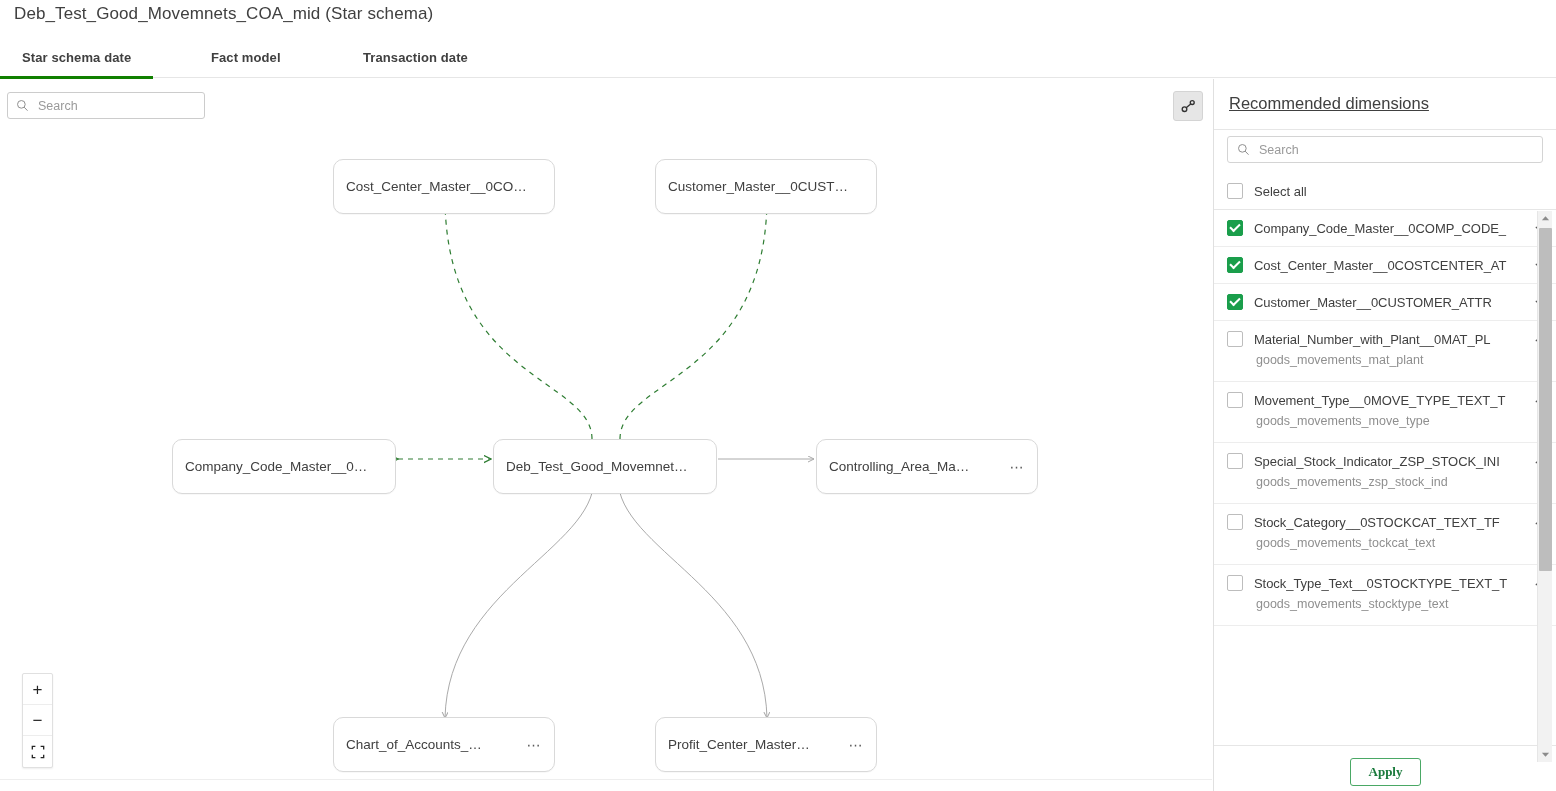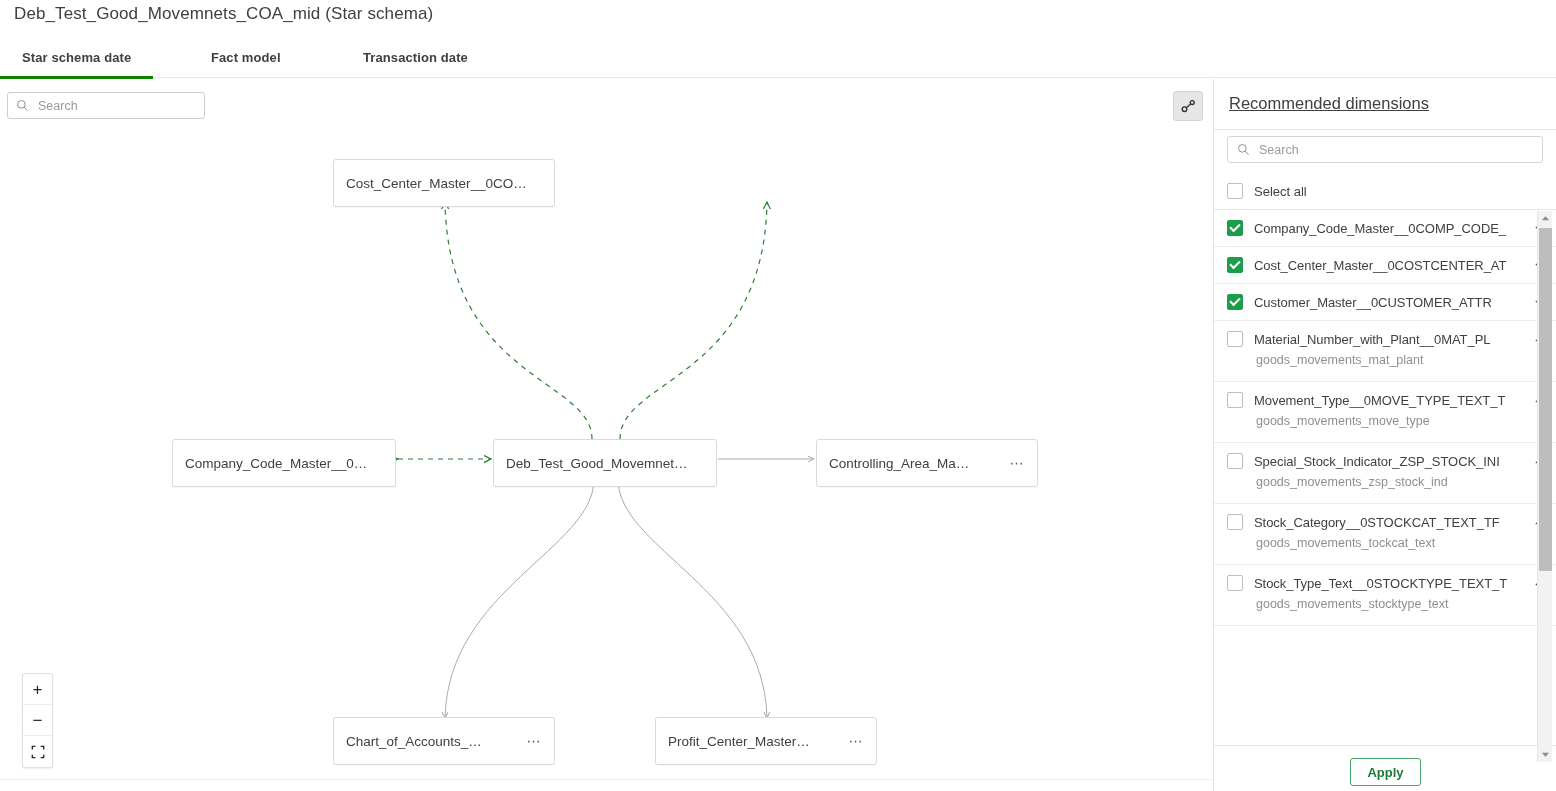--- a/index.html
+++ b/index.html
@@ -130,24 +130,24 @@
     font-size: 17px;
     color: #262626;
     line-height: 1;
     user-select: none;
   }
   .zoom-ctl .zb:last-child { border-bottom: none; }
 
   
   .node {
     position: absolute;
-    height: 48px;
+    height: 55px;
     background: #ffffff;
     border: 1px solid #d9d9d9;
-    border-radius: 3px;
+    border-radius: 10px;
     display: flex;
     align-items: center;
     padding: 0 12px;
     font-size: 13.5px;
     color: #404040;
     white-space: nowrap;
     box-shadow: 0 1px 1px rgba(0,0,0,.03);
     cursor: pointer;
     z-index: 3;
   }
@@ -333,21 +333,21 @@
   .apply-btn {
     position: absolute;
     left: 136px; top: 679px;
     width: 71px; height: 28px;
     border: 1px solid #4aa865;
     border-radius: 3px;
     background: #ffffff;
     color: #1a7a3c;
     font-size: 13px;
     font-weight: bold;
-    font-family: Liberation Sans, sans-serif;
+    font-family: Liberation Serif, serif;
     cursor: pointer;
     display: flex; align-items: center; justify-content: center;
   }
 </style>
 </head>
 <body>
 
 <div id="app">
 
   <div class="page-title">Deb_Test_Good_Movemnets_COA_mid (Star schema)</div>
@@ -380,20 +380,23 @@
 
       <path d="M 594,400 C 594,470 448,510 445,639" fill="none" stroke="#aaaaaa" stroke-width="1" marker-end="url(#arrHead)"></path>
 
       <path d="M 618,400 C 618,470 764,510 767,639" fill="none" stroke="#aaaaaa" stroke-width="1" marker-end="url(#arrHead)"></path>
     </svg>
 
     <div class="node" style="left:333px; top:80px; width:222px;">
       <span class="nlabel">Cost_Center_Master__0CO…</span>
     </div>
 
+    <div class="node" style="left:655px; top:80px; width:222px;">
+      <span class="nlabel">Customer_Master__0CUST…</span>
+    </div>
 
     <div class="node" style="left:172px; top:360px; width:224px;">
       <span class="nlabel">Company_Code_Master__0…</span>
     </div>
 
     <div class="node" style="left:493px; top:360px; width:224px;text-align:right;">
       <span class="nlabel">Deb_Test_Good_Movemnet…</span>
     </div>
 
     <div class="node" style="left:816px; top:360px; width:222px;justify-content:flex-end;">

